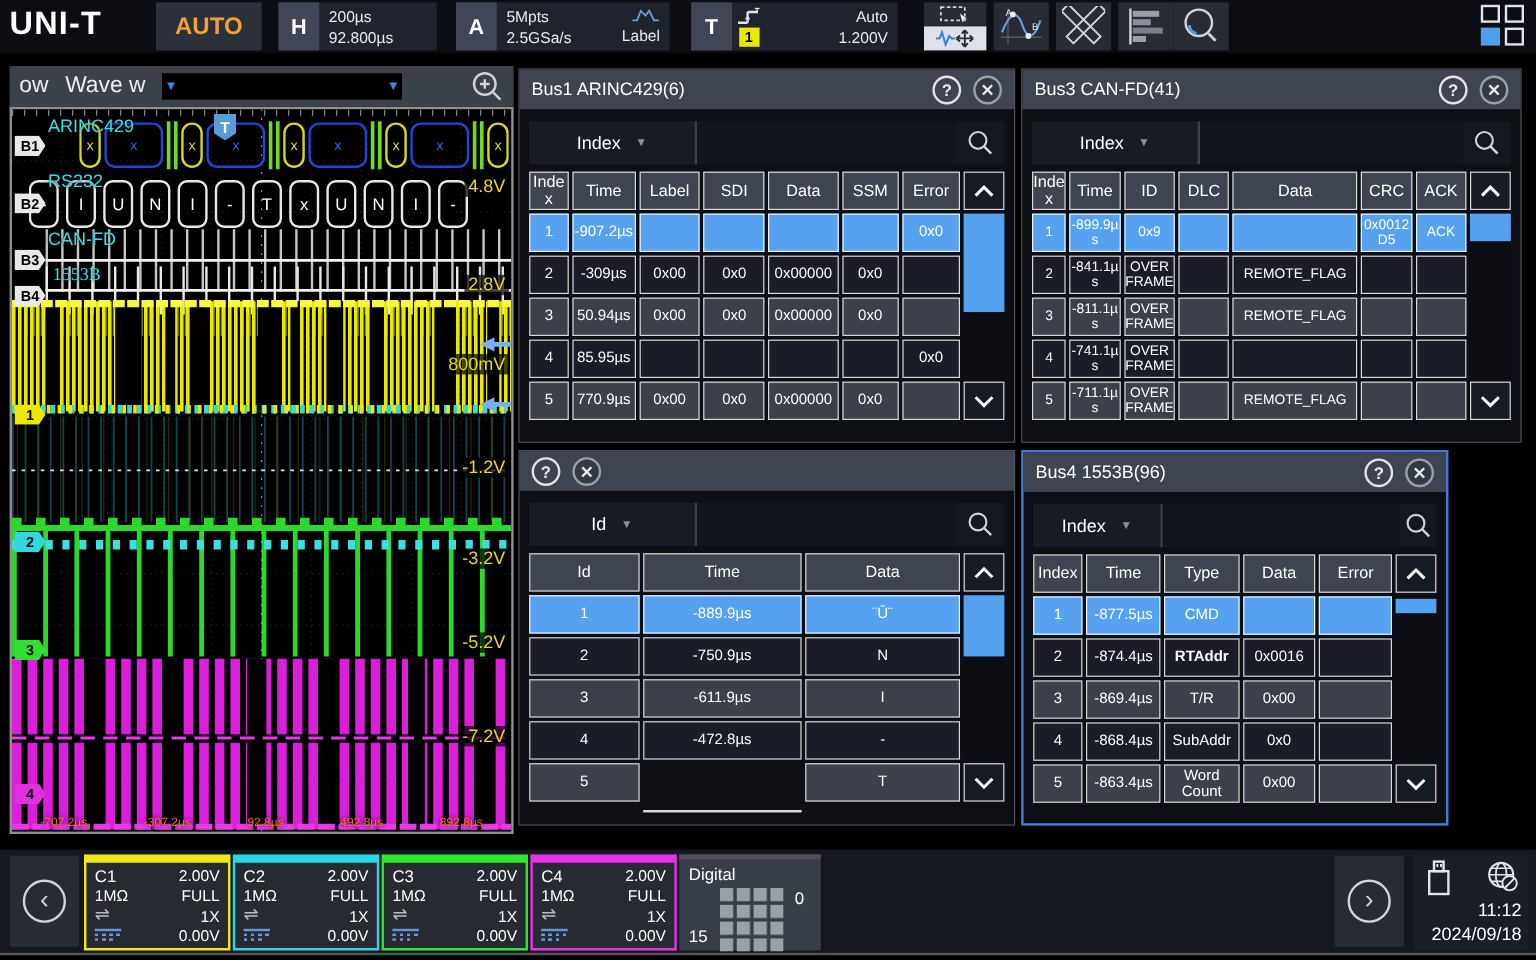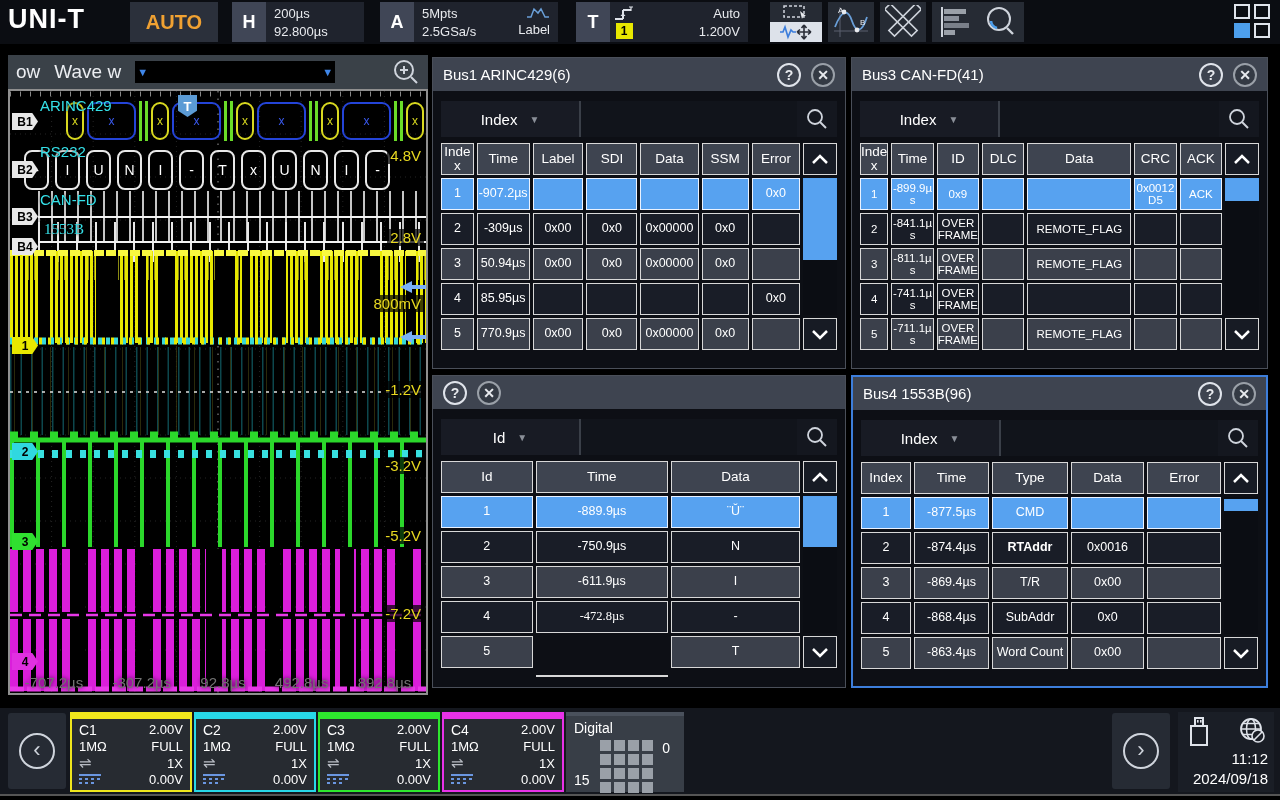--- a/index.html
+++ b/index.html
@@ -61,28 +61,28 @@
   .b1row .f-y{width:18px;flex:0 0 18px;height:38px;border:2px solid #d8d820;border-radius:9px;color:#d8d820;
     display:flex;align-items:center;justify-content:center;font-size:12px;}
   .b1row .f-b{flex:1 1 46px;height:38px;border:2px solid #2444d8;border-radius:9px;color:#3a5af0;
     display:flex;align-items:center;justify-content:center;font-size:12px;}
   .b1row .f-s{width:9px;flex:0 0 9px;height:46px;border-left:3px solid #6adc28;border-right:3px solid #6adc28;}
   .b2row{position:absolute;left:14px;right:28px;top:58px;height:42px;display:flex;gap:6px;
     align-items:center;overflow:hidden;z-index:2;}
   .b2row .b2c{width:25px;flex:0 0 25px;height:40px;border:2px solid #e8e8e8;border-radius:8px;color:#fff;
     display:flex;align-items:center;justify-content:center;font-size:14px;}
   .timerow{position:absolute;left:0;right:0;bottom:2px;display:flex;justify-content:space-around;z-index:4;}
-  .timerow span{color:#737373;font-size:15px;text-shadow:0 0 4px #000;}
+  .timerow span{color:#f97316;font-size:10px;text-shadow:0 0 4px #000;}
 
   
   .panel{position:absolute;background:#0d0f15;border:1px solid #4a4f59;}
   #bus1{left:432px;top:57px;width:414px;height:312px;}
   #bus3{left:851px;top:57px;width:417px;height:312px;}
   #bus2{left:432px;top:375px;width:414px;height:313px;}
-  #bus4{left:851px;top:375px;width:417px;height:313px;border:2px solid #3d7edb;}
+  #bus4{left:851px;top:375px;width:356px;height:313px;border:2px solid #3d7edb;}
   .panel-header{height:33px;background:#3e4450;display:flex;align-items:center;padding:0 10px;gap:10px;}
   .panel-title{flex:1;color:#fff;font-size:15px;}
   .circ{width:24px;height:24px;border-radius:50%;display:flex;align-items:center;justify-content:center;
     font-size:14px;font-weight:bold;color:#e8eaee;}
   .circ.help{border:2px solid #dfe3ea;}
   .circ.close{border:2px solid #9aa0a8;background:#343a44;}
   .search-row{margin:10px 8px 6px;height:36px;display:flex;background:#14171f;}
   .search-dd{width:140px;display:flex;align-items:center;justify-content:center;gap:12px;
     background:#181b24;border-right:2px solid #3a3f48;color:#fff;font-size:15px;}
   .search-dd .dd-ar{color:#8a8f98;font-size:10px;}
@@ -611,21 +611,21 @@
             <div class="tcell dcell" style="flex: 140 140 0px;">-750.9µs</div>
             <div class="tcell dcell" style="flex: 136 136 0px;">N</div>
           </div>
           <div class="trow alt">
             <div class="tcell dcell" style="flex: 96 96 0px;">3</div>
             <div class="tcell dcell" style="flex: 140 140 0px;">-611.9µs</div>
             <div class="tcell dcell" style="flex: 136 136 0px;">I</div>
           </div>
           <div class="trow">
             <div class="tcell dcell" style="flex: 96 96 0px;">4</div>
-            <div class="tcell dcell" style="flex: 140 140 0px; font-family: Liberation Serif, serif;">-472.8µs</div>
+            <div class="tcell dcell" style="flex: 140 140 0px;">-472.8µs</div>
             <div class="tcell dcell" style="flex: 136 136 0px;">-</div>
           </div>
           <div class="trow alt">
             <div class="tcell dcell" style="flex: 96 96 0px;">5</div>
             <div class="tcell dcell" style="flex: 140 140 0px; margin-top: 39px;">-333.8µs</div>
             <div class="tcell dcell" style="flex: 136 136 0px;">T</div>
           </div>
         </div>
       <div class="vscroll">
         <div class="sb-btn">

